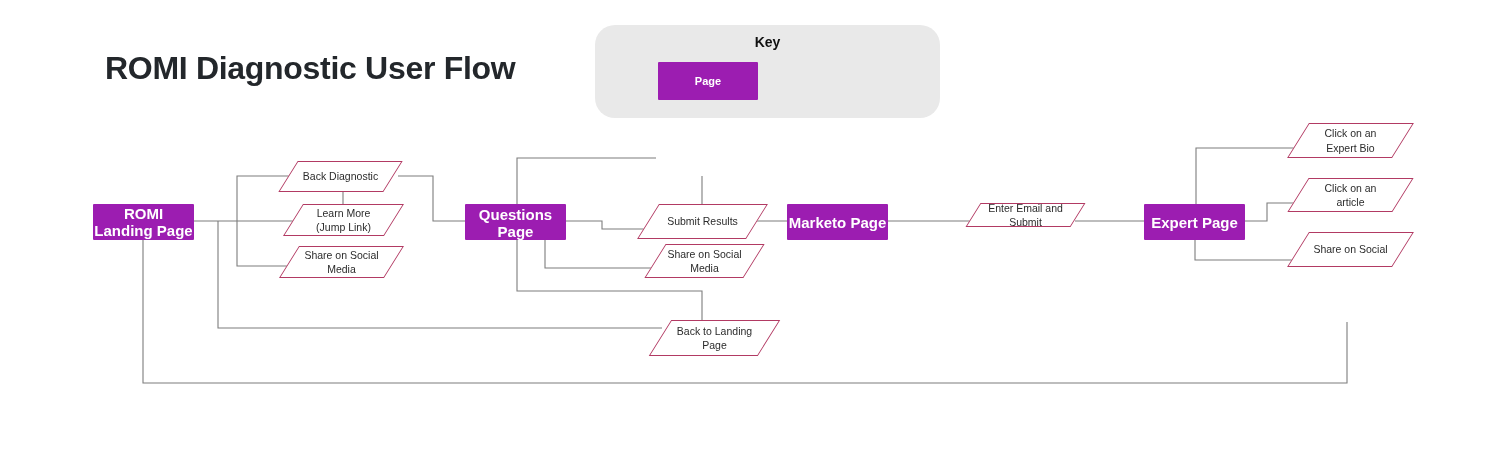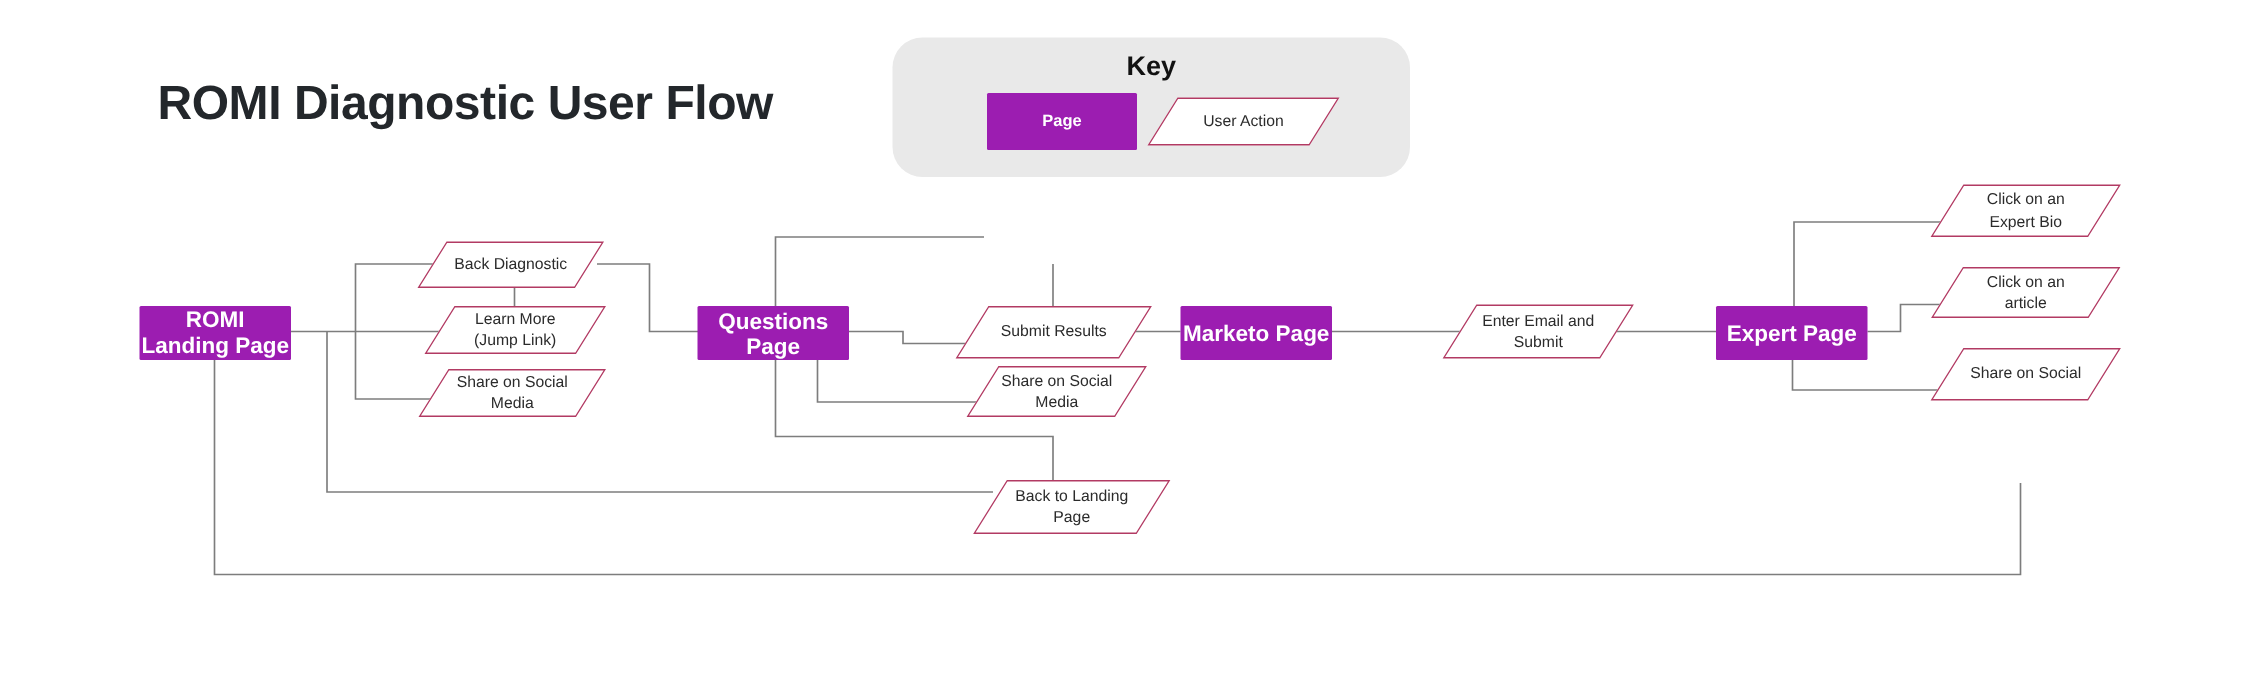--- a/index.html
+++ b/index.html
@@ -15,21 +15,21 @@
     font-size:32px;font-weight:bold;color:#23272b;
     letter-spacing:-0.3px;white-space:nowrap;margin:0;
   }
   
   #key-panel{
     position:absolute;left:595px;top:25px;width:345px;height:93px;
     background:#e9e9e9;border-radius:20px;
   }
   #key-heading{
     position:absolute;left:0;right:0;top:9px;text-align:center;
-    font-size:18px;font-weight:bold;color:#111;
+    font-size:14px;font-weight:bold;color:#111;
   }
   
   .page-node{
     position:absolute;display:flex;align-items:center;justify-content:center;
     background:#9c1db1;color:#ffffff;font-size:15px;font-weight:bold;
     text-align:center;border-radius:1px;z-index:2;
   }
   
   .action-node{
     position:absolute;display:flex;align-items:center;justify-content:center;
@@ -51,24 +51,20 @@
 <body>
 
 <div id="stage">
 
   <h1 id="page-title">ROMI Diagnostic User Flow</h1>
 
   <div id="key-panel">
     <div id="key-heading">Key</div>
     <div class="page-node" style="left:63px;top:37px;width:100px;height:38px;font-size:11px;">
       <span>Page</span>
-    </div>
-    <div class="action-node" style="left:180px;top:40px;width:108px;height:32px;">
-      <span class="pshape"></span>
-      <span class="plabel">User Action</span>
     </div>
   </div>
 
   <svg id="edges" width="1500" height="449" viewBox="0 0 1500 449">
     <polyline points="194,221 303,221"></polyline>
     <polyline points="295,176 237,176 237,266 296,266"></polyline>
     <polyline points="343,192 343,204"></polyline>
     <polyline points="398,176 433,176 433,221 466,221"></polyline>
     <polyline points="218,221 218,328 662,328"></polyline>
     <polyline points="143,240 143,383 1347,383 1347,322"></polyline>
@@ -119,21 +115,21 @@
   <div class="action-node" style="left:655px;top:244px;width:99px;height:34px;">
     <span class="pshape"></span>
     <span class="plabel">Share on Social
 Media</span>
   </div>
   <div class="action-node" style="left:660px;top:320px;width:109px;height:36px;">
     <span class="pshape"></span>
     <span class="plabel">Back to Landing
 Page</span>
   </div>
-  <div class="action-node" style="left:973px;top:203px;width:105px;height:36px;">
+  <div class="action-node" style="left:973px;top:203px;width:105px;height:24px;">
     <span class="pshape"></span>
     <span class="plabel">Enter Email and
 Submit</span>
   </div>
   <div class="action-node" style="left:1298px;top:123px;width:105px;height:35px;">
     <span class="pshape"></span>
     <span class="plabel">Click on an
 Expert Bio</span>
   </div>
   <div class="action-node" style="left:1298px;top:178px;width:105px;height:34px;">

